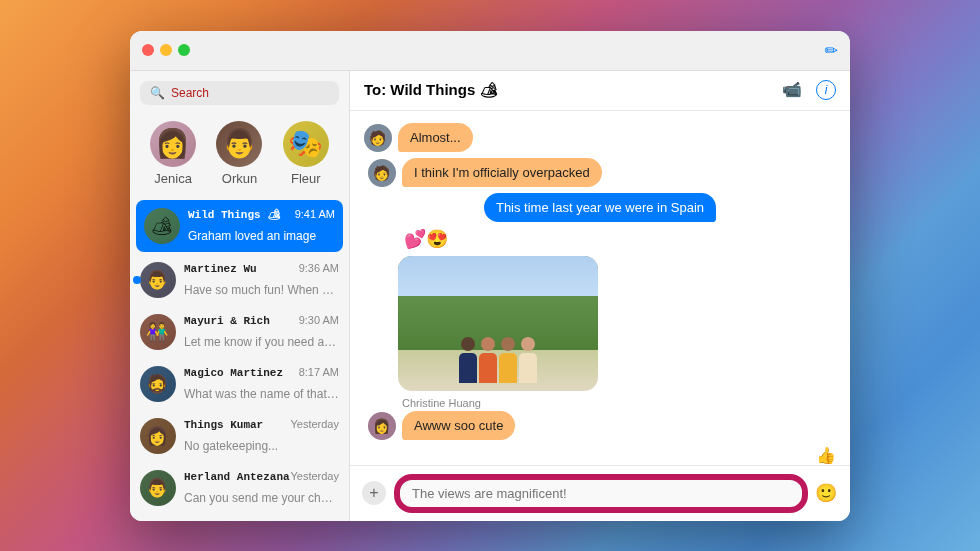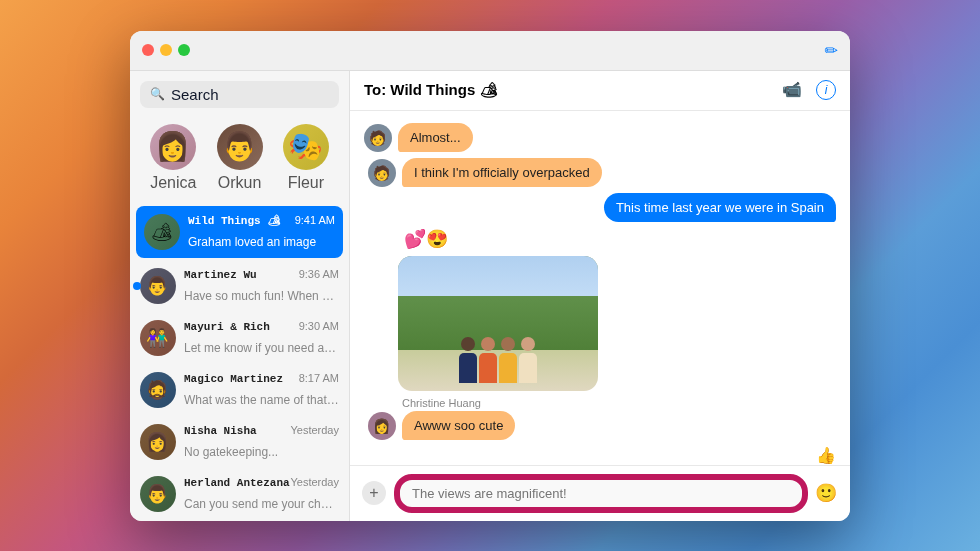--- a/index.html
+++ b/index.html
@@ -84,22 +84,22 @@
       align-items: center;
       gap: 6px;
     }
 
     .search-icon {
       color: #999;
       font-size: 12px;
     }
 
     .search-text {
-      color: #0f172a;
-      font-size: 15px;
+      color: #b91c1c;
+      font-size: 12px;
     }
 
     
     .pinned-contacts {
       display: flex;
       justify-content: space-around;
       padding: 8px 10px 12px;
     }
 
     .contact-pin {
@@ -124,21 +124,21 @@
       background: linear-gradient(135deg, #c8a0b4, #b08090);
     }
     .contact-avatar.orkun {
       background: linear-gradient(135deg, #6a4a3a, #8a6a5a);
     }
     .contact-avatar.fleur {
       background: linear-gradient(135deg, #d4c040, #c0b030);
     }
 
     .contact-name {
-      font-size: 16px;
+      font-size: 13px;
       color: #555;
     }
 
     
     .conversation-list {
       flex: 1;
       overflow-y: auto;
     }
 
     .conversation-item {
@@ -281,21 +281,21 @@
       display: flex;
       align-items: flex-end;
       gap: 6px;
     }
 
     .message-row.incoming {
       justify-content: flex-start;
     }
 
     .message-row.outgoing {
-      justify-content: flex-end;
+      justify-content: center;
     }
 
     .message-avatar {
       width: 28px;
       height: 28px;
       border-radius: 50%;
       flex-shrink: 0;
       font-size: 14px;
       display: flex;
       align-items: center;
@@ -531,21 +531,21 @@
             <div class="conv-preview">What was the name of that '90s thriller we watched?</div>
           </div>
         </div>
 
         <div class="conversation-item">
           <div class="conv-avatar nisha">
             <span style="font-size:18px;">👩</span>
           </div>
           <div class="conv-content">
             <div class="conv-header">
-              <span class="conv-name">Nisha Nisha</span>
+              <span class="conv-name">Things Kumar</span>
               <span class="conv-time">Yesterday</span>
             </div>
             <div class="conv-preview">No gatekeeping...</div>
           </div>
         </div>
 
         <div class="conversation-item">
           <div class="conv-avatar herland">
             <span style="font-size:18px;">👨</span>
           </div>

